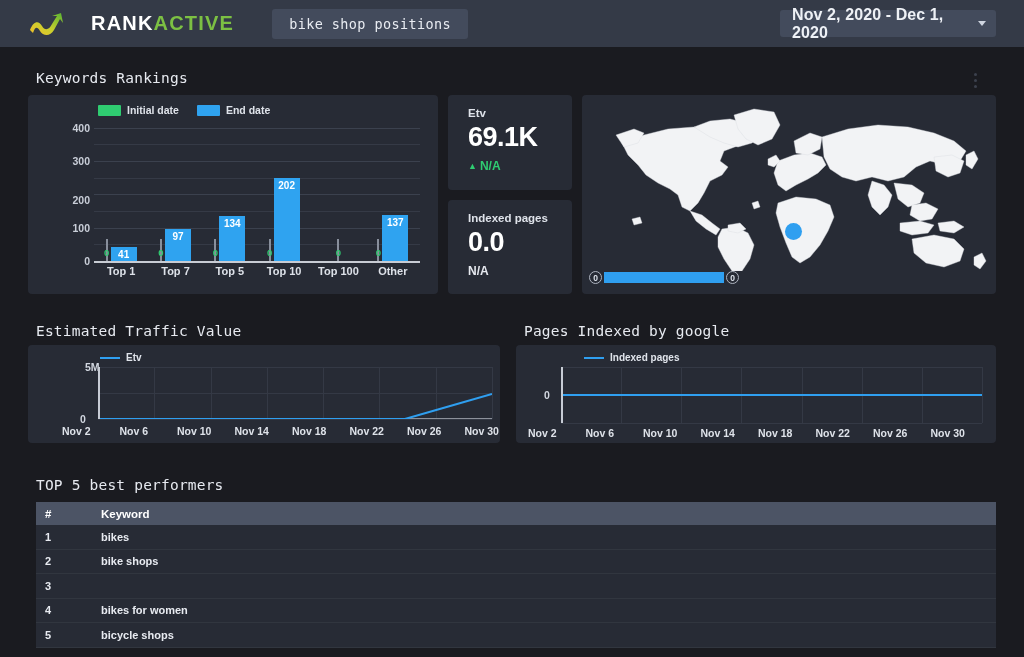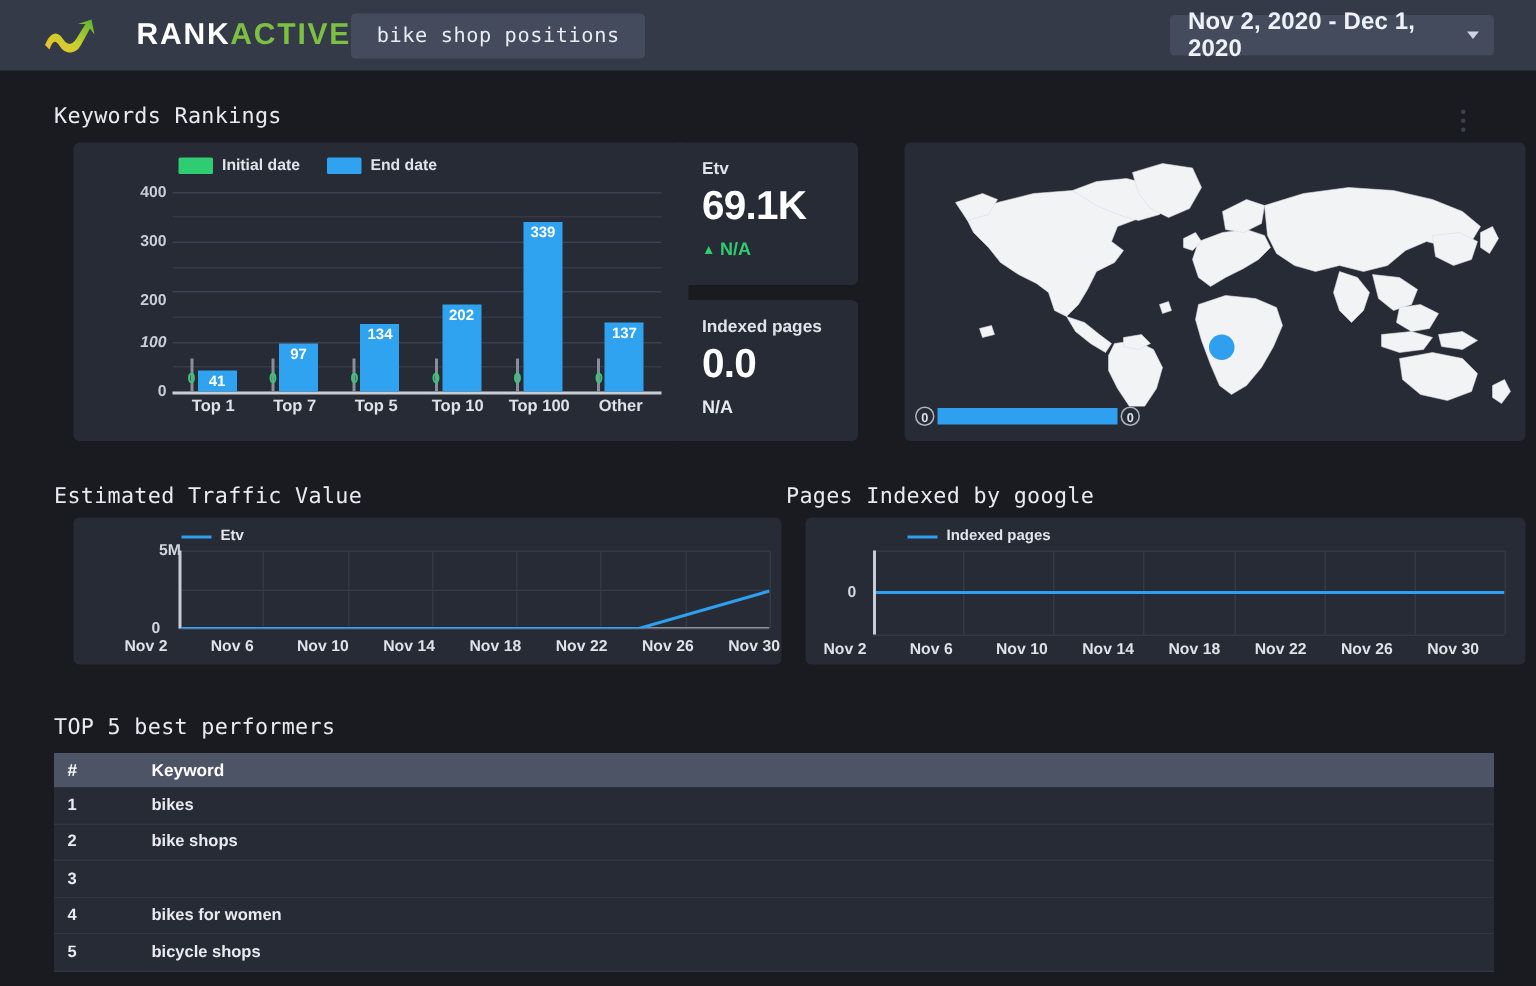--- a/index.html
+++ b/index.html
@@ -17,20 +17,21 @@
     background: #343a47;
     display: flex; align-items: center;
   }
   .logo-wrap { display: flex; align-items: center; margin-left: 28px; gap: 20px; }
   .logo-mark { width: 40px; height: 26px; display: block; }
   .logo-text { font-size: 20px; font-weight: bold; letter-spacing: 1.2px; margin-left: 3px; }
   .logo-rank { color: #ffffff; }
   .logo-active { color: #7cc043; }
 
   .project-box {
+    margin-left: 38px;
     background: #434b5c;
     border-radius: 3px;
     padding: 7px 17px;
     font-family: "DejaVu Sans Mono", monospace;
     font-size: 13.5px;
     color: #e9ecf2;
     letter-spacing: .4px;
   }
 
   .daterange {
@@ -47,21 +48,21 @@
   
   .sect-title {
     position: absolute;
     font-family: "DejaVu Sans Mono", monospace;
     font-size: 14.5px;
     color: #e7eaf0;
     letter-spacing: .2px;
   }
 
   
-  .panel { position: absolute; background: #272b35; border-radius: 4px; margin-left: 21px; }
+  .panel { position: absolute; background: #272b35; border-radius: 4px; }
 
   
   .kebab { position: absolute; left: 971px; top: 73px; width: 8px; height: 18px; }
   .kebab i { display: block; width: 3px; height: 3px; border-radius: 50%; background: #3c414d; margin: 0 auto 3px; }
 
   
   .barpanel { left: 28px; top: 95px; width: 410px; height: 199px; }
   .bc-legend { position: absolute; left: 70px; top: 9px; display: flex; gap: 18px; align-items: center; }
   .bc-legend .lg { display: flex; align-items: center; gap: 6px; }
   .lg-swatch { width: 23px; height: 11px; border-radius: 1px; }
@@ -178,21 +179,21 @@
         <div class="gridline major" style="top: 106.667px;"></div>
         <div class="gridline" style="top: 90px;"></div>
         <div class="gridline major" style="top: 73.3333px;"></div>
         <div class="gridline" style="top: 56.6667px;"></div>
         <div class="gridline major" style="top: 40px;"></div>
         <div class="gridline" style="top: 23.3333px;"></div>
         <div class="gridline major" style="top: 6.66667px;"></div>
       </div>
     <div class="bc-axis-y" id="bc-yaxis">
         <div class="ytick" style="top: 140px;">0</div>
-        <div class="ytick" style="top: 106.667px; font-style: italic;">100</div>
+        <div class="ytick" style="top: 106.667px;">100</div>
         <div class="ytick" style="top: 79px;">200</div>
         <div class="ytick" style="top: 40px;">300</div>
         <div class="ytick" style="top: 6.66667px;">400</div>
       </div>
     <div class="baseline"></div>
     <div class="bars" id="bc-bars">
         <div class="bargroup">
           <div class="bar-init" style="height: 22px;">
             <span class="vlab">0</span>
           </div>
@@ -213,30 +214,27 @@
             <span class="vlab">0</span>
           </div>
           <div class="bar-end" style="height: 44.6667px;">
             <span class="vlab">134</span>
           </div>
         </div>
         <div class="bargroup">
           <div class="bar-init" style="height: 22px;">
             <span class="vlab">0</span>
           </div>
-          <div class="bar-end" style="height: 58px;">
+          <div class="bar-end" style="height: 83px;">
             <span class="vlab">202</span>
           </div>
         </div>
         <div class="bargroup">
           <div class="bar-init" style="height: 22px;">
             <span class="vlab">0</span>
-          </div>
-          <div class="bar-end" style="height: 113px;">
-            <span class="vlab">339</span>
           </div>
         </div>
         <div class="bargroup">
           <div class="bar-init" style="height: 22px;">
             <span class="vlab">0</span>
           </div>
           <div class="bar-end" style="height: 45.6667px;">
             <span class="vlab">137</span>
           </div>
         </div>

